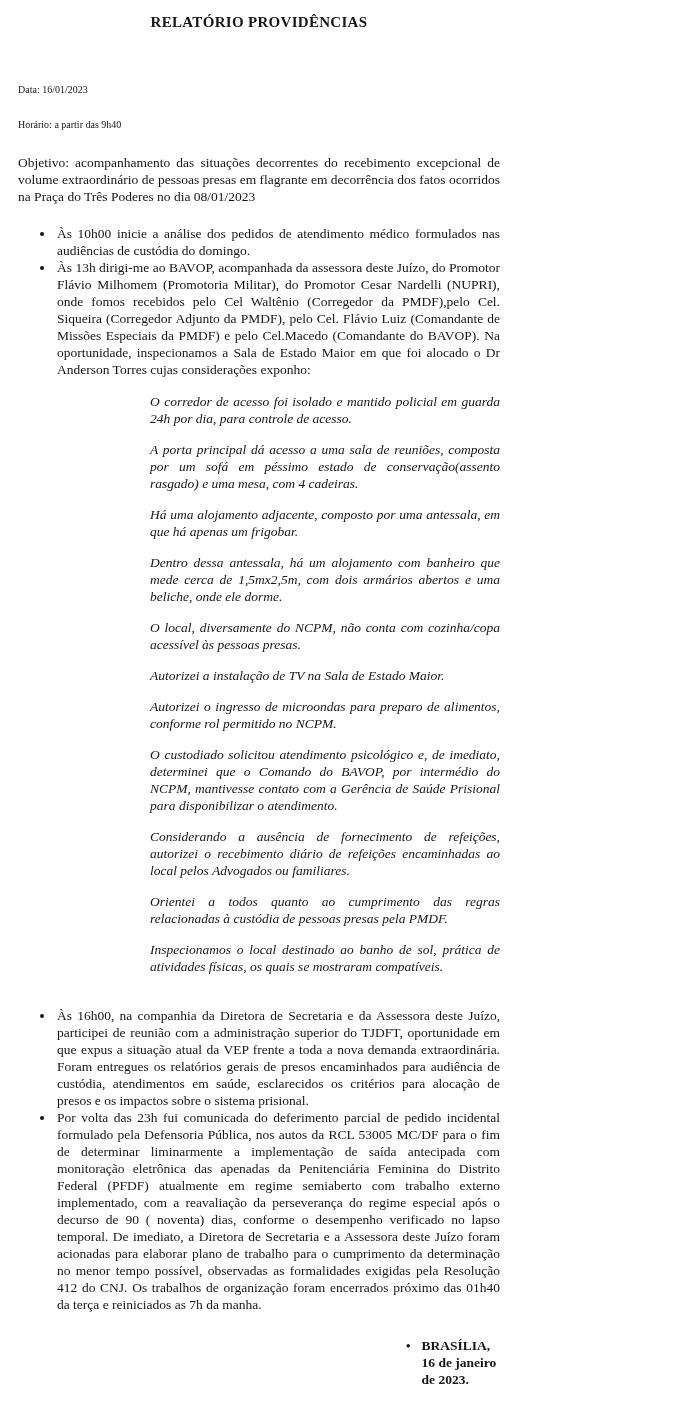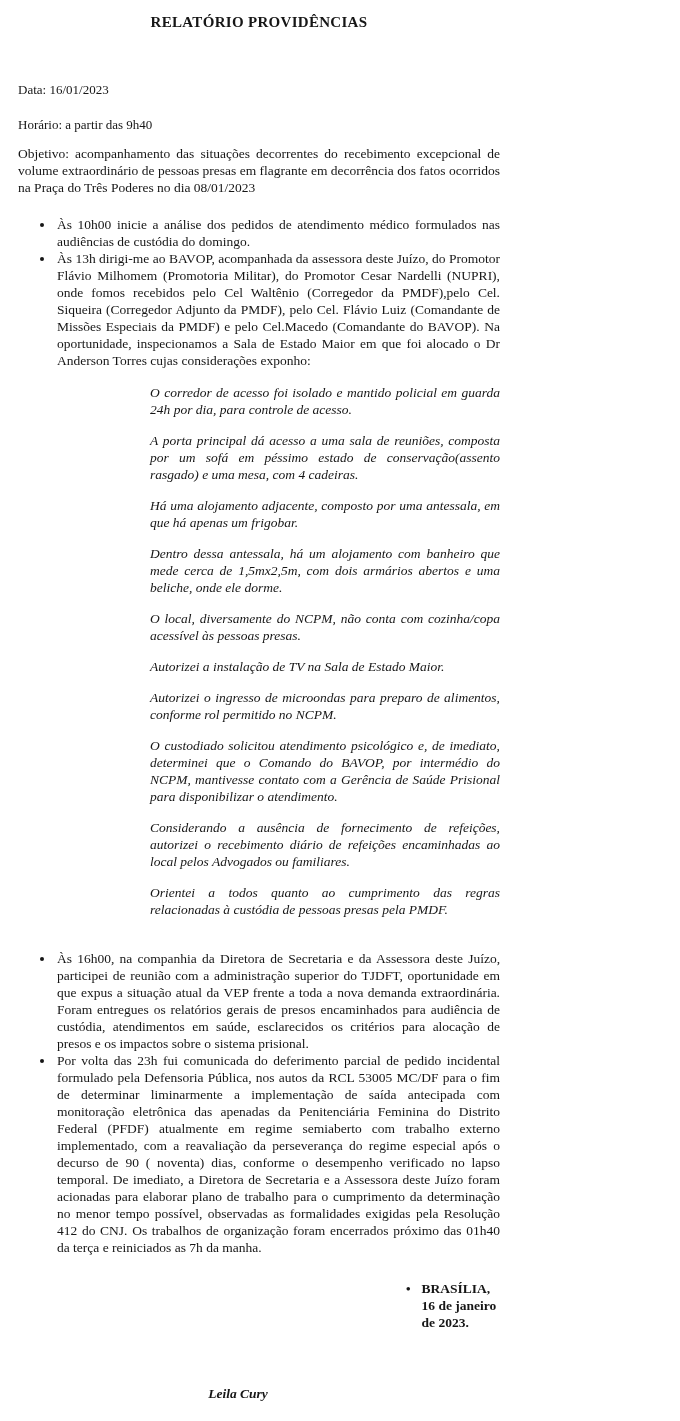--- a/index.html
+++ b/index.html
@@ -8,23 +8,23 @@
     width: 680px; height: 1421px; overflow: hidden;
     font-family: "Liberation Serif", "DejaVu Serif", serif;
     color: #161616;
     -webkit-font-smoothing: antialiased;
   }
   .page { padding: 10px 40px 0 18px; width: 540px; }
   .doc-title {
     text-align: center; font-size: 15px; font-weight: bold;
     letter-spacing: 0.3px; margin-top: 4px; margin-bottom: 50px;
   }
-  .meta-line { font-size: 13px; line-height: 17px; }
+  .meta-line { font-size: 10px; line-height: 17px; }
   .meta-date { margin-bottom: 18px; }
-  .meta-time { margin-bottom: 12px; }
+  .meta-time { margin-bottom: 21px; }
   .objective {
     font-size: 13.5px; line-height: 17px; text-align: justify;
     margin-bottom: 20px;
   }
   ul.bullets {
     list-style: disc outside; margin: 0; padding-left: 37px;
     font-size: 13.5px; line-height: 17px;
   }
   ul.bullets li { text-align: justify; padding-left: 2px; }
   .observations { margin: 15px 0 10px 132px; }
@@ -86,20 +86,21 @@
       <p class="obs">Autorizei a instalação de TV na Sala de Estado Maior.</p>
 
       <p class="obs">Autorizei o ingresso de microondas para preparo de alimentos, conforme rol permitido no NCPM.</p>
 
       <p class="obs">O custodiado solicitou atendimento psicológico e, de imediato, determinei que o Comando do BAVOP, por intermédio do NCPM, mantivesse contato com a Gerência de Saúde Prisional para disponibilizar o atendimento.</p>
 
       <p class="obs">Considerando a ausência de fornecimento de refeições, autorizei o recebimento diário de refeições encaminhadas ao local pelos Advogados ou familiares.</p>
 
       <p class="obs">Orientei a todos quanto ao cumprimento das regras relacionadas à custódia de pessoas presas pela PMDF.</p>
 
+      <p class="obs">Inspecionamos o local destinado ao banho de sol, prática de atividades físicas, os quais se mostraram compatíveis.</p>
     </div>
 
   <ul class="bullets afternoon">
 
       <li class="bullet-item">Às 16h00, na companhia da Diretora de Secretaria e da Assessora deste Juízo, participei de reunião com a administração superior do TJDFT, oportunidade em que expus a situação atual da VEP frente a toda a nova demanda extraordinária. Foram entregues os relatórios gerais de presos encaminhados para audiência de custódia, atendimentos em saúde, esclarecidos os critérios para alocação de presos e os impactos sobre o sistema prisional.</li>
 
       <li class="bullet-item">Por volta das 23h fui comunicada do deferimento parcial de pedido incidental formulado pela Defensoria Pública, nos autos da RCL 53005 MC/DF para o fim de determinar liminarmente a implementação de saída antecipada com monitoração eletrônica das apenadas da Penitenciária Feminina do Distrito Federal (PFDF) atualmente em regime semiaberto com trabalho externo implementado, com a reavaliação da perseverança do regime especial após o decurso de 90 ( noventa) dias, conforme o desempenho verificado no lapso temporal. De imediato, a Diretora de Secretaria e a Assessora deste Juízo foram acionadas para elaborar plano de trabalho para o cumprimento da determinação no menor tempo possível, observadas as formalidades exigidas pela Resolução 412 do CNJ. Os trabalhos de organização foram encerrados próximo das 01h40 da terça e reiniciados as 7h da manha.</li>
     </ul>
 
   <div class="closing-row">

